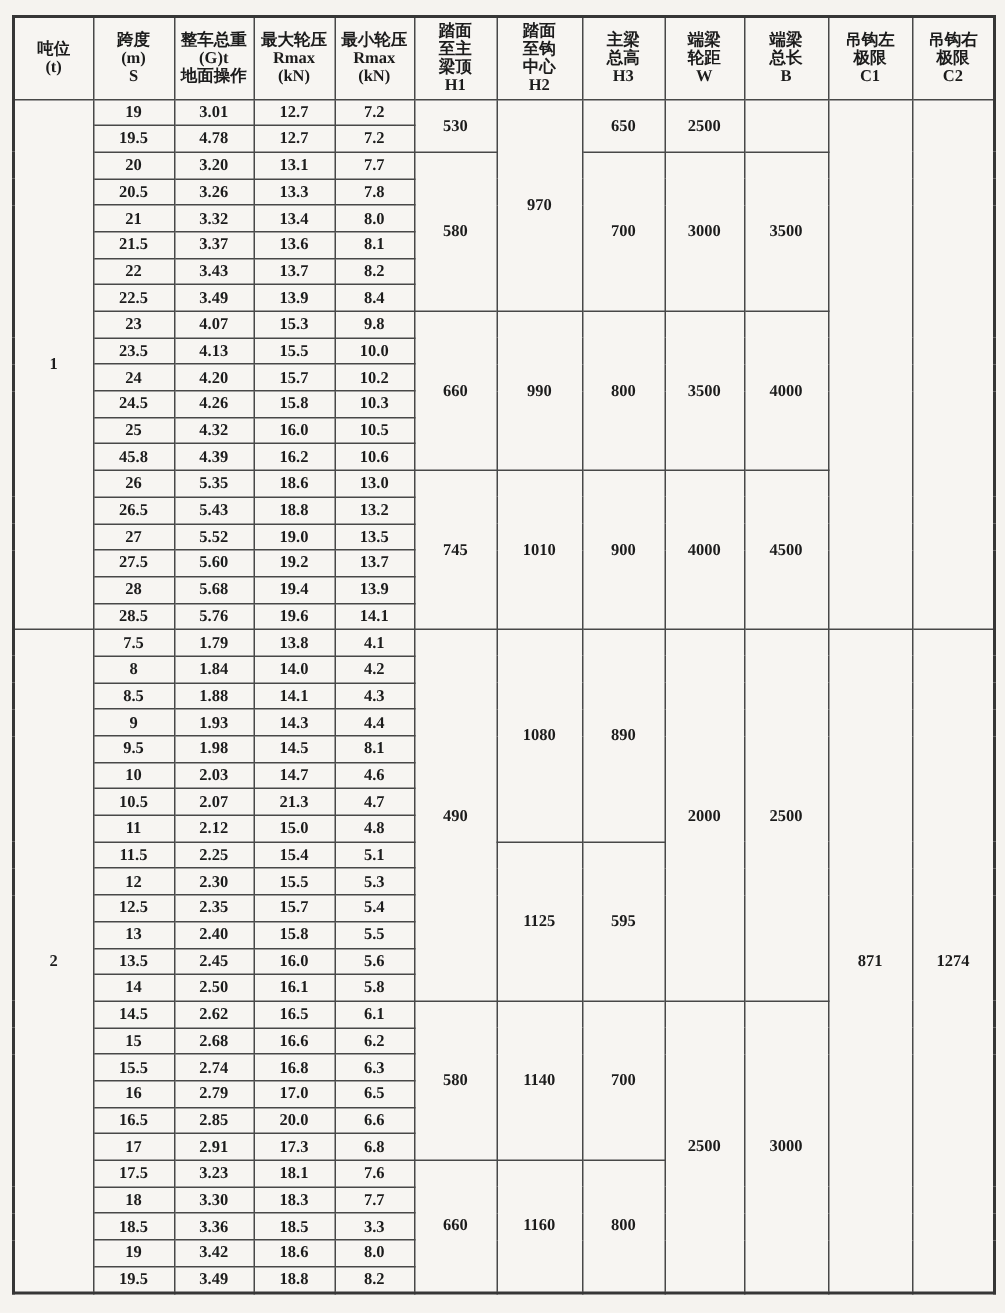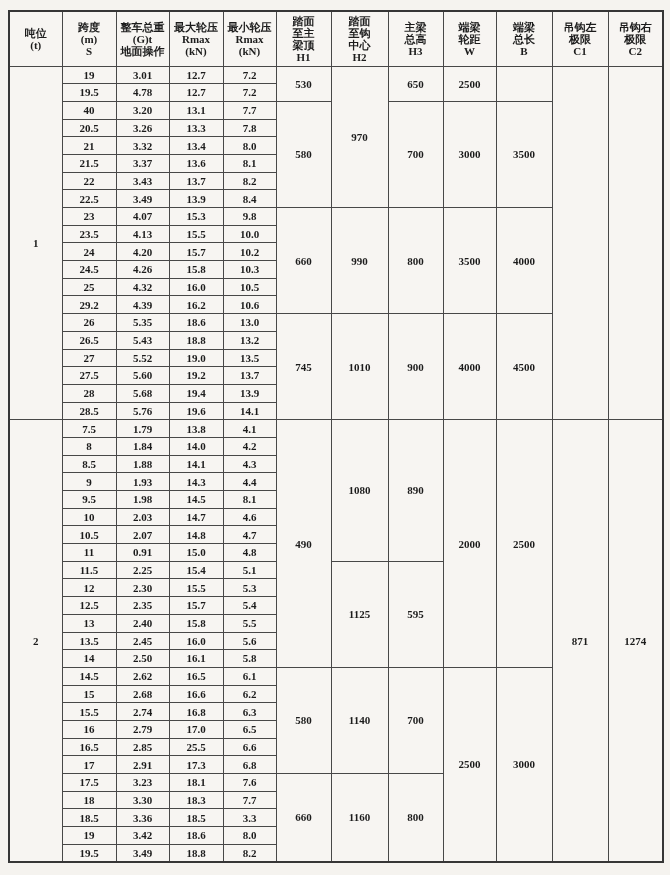--- a/index.html
+++ b/index.html
@@ -149,21 +149,21 @@
           <td class="col-c1 v-top" rowspan="20"></td>
           <td class="col-c2 v-top" rowspan="20"></td>
         </tr>
         <tr>
           <td class="col-span">19.5</td>
           <td class="col-weight">4.78</td>
           <td class="col-rmax">12.7</td>
           <td class="col-rmin">7.2</td>
         </tr>
         <tr>
-          <td class="col-span">40</td>
+          <td class="col-span">20</td>
           <td class="col-weight">3.20</td>
           <td class="col-rmax">13.1</td>
           <td class="col-rmin">7.7</td>
           <td class="col-h1" rowspan="6">580</td>
           <td class="col-h3" rowspan="6">700</td>
           <td class="col-w" rowspan="6">3000</td>
           <td class="col-b" rowspan="6">3500</td>
         </tr>
         <tr>
           <td class="col-span">20.5</td>
@@ -224,21 +224,21 @@
           <td class="col-rmax">15.8</td>
           <td class="col-rmin">10.3</td>
         </tr>
         <tr>
           <td class="col-span">25</td>
           <td class="col-weight">4.32</td>
           <td class="col-rmax">16.0</td>
           <td class="col-rmin">10.5</td>
         </tr>
         <tr>
-          <td class="col-span">29.2</td>
+          <td class="col-span">45.8</td>
           <td class="col-weight">4.39</td>
           <td class="col-rmax">16.2</td>
           <td class="col-rmin">10.6</td>
         </tr>
         <tr>
           <td class="col-span">26</td>
           <td class="col-weight">5.35</td>
           <td class="col-rmax">18.6</td>
           <td class="col-rmin">13.0</td>
           <td class="col-h1" rowspan="6">745</td>
@@ -317,26 +317,26 @@
         </tr>
         <tr>
           <td class="col-span">10</td>
           <td class="col-weight">2.03</td>
           <td class="col-rmax">14.7</td>
           <td class="col-rmin">4.6</td>
         </tr>
         <tr>
           <td class="col-span">10.5</td>
           <td class="col-weight">2.07</td>
-          <td class="col-rmax">14.8</td>
+          <td class="col-rmax">21.3</td>
           <td class="col-rmin">4.7</td>
         </tr>
         <tr>
           <td class="col-span">11</td>
-          <td class="col-weight">0.91</td>
+          <td class="col-weight">2.12</td>
           <td class="col-rmax">15.0</td>
           <td class="col-rmin">4.8</td>
         </tr>
         <tr>
           <td class="col-span">11.5</td>
           <td class="col-weight">2.25</td>
           <td class="col-rmax">15.4</td>
           <td class="col-rmin">5.1</td>
           <td class="col-h2" rowspan="6">1125</td>
           <td class="col-h3" rowspan="6">595</td>
@@ -396,21 +396,21 @@
         </tr>
         <tr>
           <td class="col-span">16</td>
           <td class="col-weight">2.79</td>
           <td class="col-rmax">17.0</td>
           <td class="col-rmin">6.5</td>
         </tr>
         <tr>
           <td class="col-span">16.5</td>
           <td class="col-weight">2.85</td>
-          <td class="col-rmax">25.5</td>
+          <td class="col-rmax">20.0</td>
           <td class="col-rmin">6.6</td>
         </tr>
         <tr>
           <td class="col-span">17</td>
           <td class="col-weight">2.91</td>
           <td class="col-rmax">17.3</td>
           <td class="col-rmin">6.8</td>
         </tr>
         <tr>
           <td class="col-span">17.5</td>

